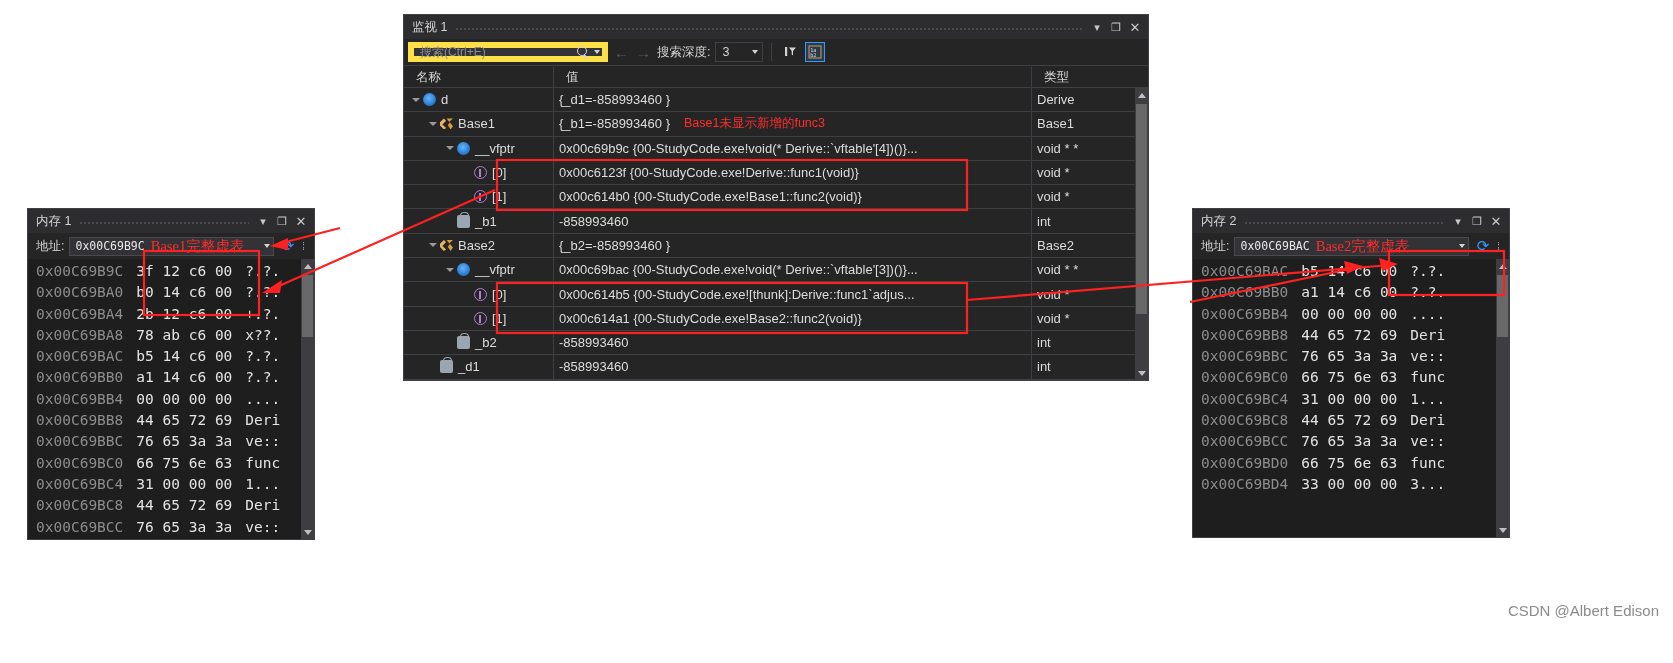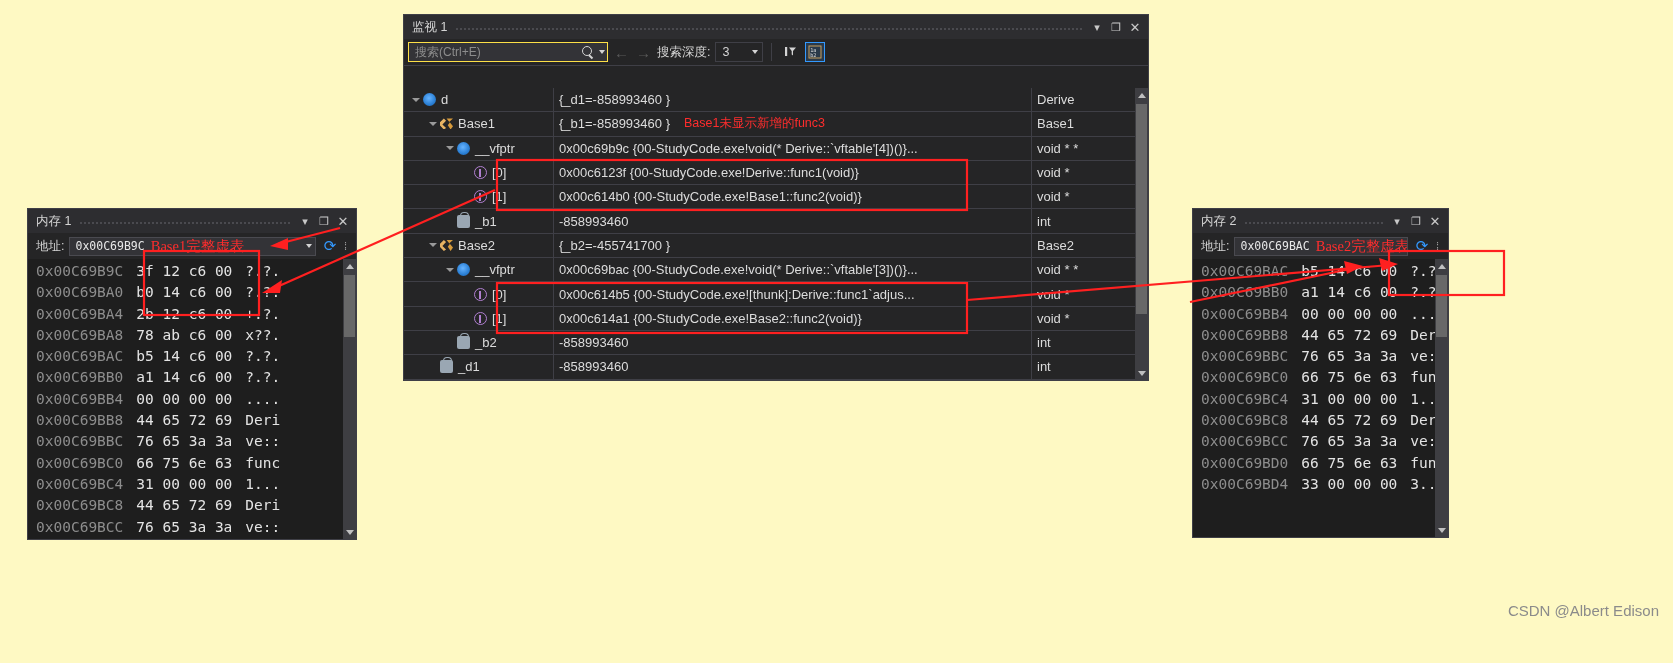--- a/index.html
+++ b/index.html
@@ -2,42 +2,42 @@
 <html><head>
 <meta charset="utf-8">
 <style>
   * { box-sizing: border-box; margin: 0; padding: 0; }
   html, body {
     width: 1673px; height: 663px;
     background: #1e1e1e;
     font-family: "Liberation Sans", sans-serif;
     overflow: hidden;
   }
-  #root { position: relative; width: 1673px; height: 663px; background: #fef9c3; }
+  #root { position: relative; width: 1673px; height: 663px; background: #ffffff; }
 
   
   .toolwin { position: absolute; background: #252526; border: 1px solid #3f3f46; }
   .tw-title { height: 24px; display: flex; align-items: center; padding: 0 4px 0 8px;
               background: #2d2d30; color: #d4d4d4; font-size: 12.5px; }
   .tw-title .tw-caption { white-space: nowrap; }
   .tw-dots { flex: 1; height: 100%; margin: 0 8px;
              background-image: radial-gradient(#4a4a4f 1px, transparent 1px);
              background-size: 4px 4px; background-position: 0 12px;
              background-repeat: repeat-x; }
   .tw-btns { display: flex; align-items: center; gap: 7px; padding-right: 3px; }
   .tw-btn { color: #c8c8c8; font-size: 11px; line-height: 1; cursor: default;
             width: 12px; text-align: center; }
   .tw-btn.x { font-size: 13px; }
 
   
   #watch { left: 403px; top: 14px; width: 746px; height: 367px; }
   .watch-toolbar { height: 27px; display: flex; align-items: center;
                    background: #252526; padding: 0 4px; gap: 5px;
                    border-bottom: 1px solid #3f3f46; }
-  .search-box { width: 200px; height: 20px; background: #333337; border: 1px solid #fde047;
+  .search-box { width: 200px; height: 20px; background: #333337; border: 6px solid #fde047;
                 display: flex; align-items: center; padding: 0 2px 0 6px; }
   .search-box .ph { flex: 1; color: #8c8c8c; font-size: 12px; }
   .magn { width: 14px; height: 14px; position: relative; }
   .magn::before { content: ""; position: absolute; left: 1px; top: 1px; width: 8px; height: 8px;
                   border: 1.6px solid #d4d4d4; border-radius: 50%; }
   .magn::after { content: ""; position: absolute; left: 8px; top: 9px; width: 5px; height: 1.8px;
                  background: #d4d4d4; transform: rotate(45deg); transform-origin: left center; }
   .caret-dn { width: 0; height: 0; border-left: 3.5px solid transparent;
               border-right: 3.5px solid transparent; border-top: 4px solid #d4d4d4; }
   .arrow-nav { color: #5a5a5a; font-size: 15px; padding: 0 1px; }
@@ -93,22 +93,22 @@
       display: flex; align-items: center; justify-content: center; }
   .vscroll .up { top: 0; } .vscroll .dn { bottom: 0; }
   .vscroll .thumb { position: absolute; left: 1px; width: 11px; background: #686868; }
   .tri-up { width: 0; height: 0; border-left: 4px solid transparent; border-right: 4px solid transparent;
             border-bottom: 5px solid #c0c0c0; }
   .tri-dn { width: 0; height: 0; border-left: 4px solid transparent; border-right: 4px solid transparent;
             border-top: 5px solid #c0c0c0; }
 
   
   .memwin { position: absolute; background: #1e1e1e; border: 1px solid #3f3f46; }
-  #mem1 { left: 27px; top: 208px; width: 330px; height: 332px; }
-  #mem2 { left: 1192px; top: 208px; width: 257px; height: 330px; }
+  #mem1 { left: 27px; top: 208px; width: 288px; height: 332px; }
+  #mem2 { left: 1192px; top: 208px; width: 318px; height: 330px; }
   .addr-bar { height: 26px; display: flex; align-items: center; background: #252526;
               padding: 0 2px 0 8px; gap: 5px; }
   .addr-bar .lbl { color: #d4d4d4; font-size: 12.5px; white-space: nowrap; }
   .addr-input { flex: 1; height: 19px; background: #333337; border: 1px solid #4a4a50;
                 display: flex; align-items: center; padding: 0 3px 0 5px; overflow: hidden; }
   .addr-input .av { color: #e8e8e8; font-size: 11.5px; font-family: "DejaVu Sans Mono", monospace;
                     white-space: nowrap; }
   .addr-note { color: #ff2d2d; font-size: 14.5px; margin-left: 6px; white-space: nowrap;
                font-family: "Liberation Serif", serif; }
   .refresh { color: #3399ff; font-size: 15px; width: 18px; text-align: center; }
@@ -163,20 +163,25 @@
       <span class="tb-icon active">
         <svg width="14" height="14" viewBox="0 0 14 14">
           <rect x="1" y="1" width="12" height="12" fill="none" stroke="#c8a060" stroke-width="1"></rect>
           <text x="2.2" y="7" font-size="5.2" fill="#e0e0e0" font-family="monospace">1a</text>
           <text x="2.2" y="12.3" font-size="5.2" fill="#e0e0e0" font-family="monospace">b2</text>
         </svg>
       </span>
     </div>
 
     <div class="watch-grid">
+      <div class="wg-head">
+        <div class="col-name">名称</div>
+        <div class="col-value">值</div>
+        <div class="col-type">类型</div>
+      </div>
       <div class="wg-body" id="watch-rows">
           <div class="wrow">
             <div class="wcell name" style="padding-left: 8px;">
               <span style="width: 11px; display: flex; align-items: center; flex: 0 0 auto;">
                 <span class="tri open"></span>
               </span>
               <span class="ic ic-field"></span>
               <span class="idx">d</span>
             </div>
             <div class="wcell value">
@@ -246,21 +251,21 @@
           </div>
           <div class="wrow">
             <div class="wcell name" style="padding-left: 25px;">
               <span style="width: 11px; display: flex; align-items: center; flex: 0 0 auto;">
                 <span class="tri open"></span>
               </span>
               <span class="ic ic-struct"></span>
               <span class="idx">Base2</span>
             </div>
             <div class="wcell value">
-              <span>{_b2=-455741700 }</span>
+              <span>{_b2=-858993460 }</span>
             </div>
             <div class="wcell type">Base2</div>
           </div>
           <div class="wrow">
             <div class="wcell name" style="padding-left: 42px;">
               <span style="width: 11px; display: flex; align-items: center; flex: 0 0 auto;">
                 <span class="tri open"></span>
               </span>
               <span class="ic ic-field"></span>
               <span class="idx">__vfptr</span>

